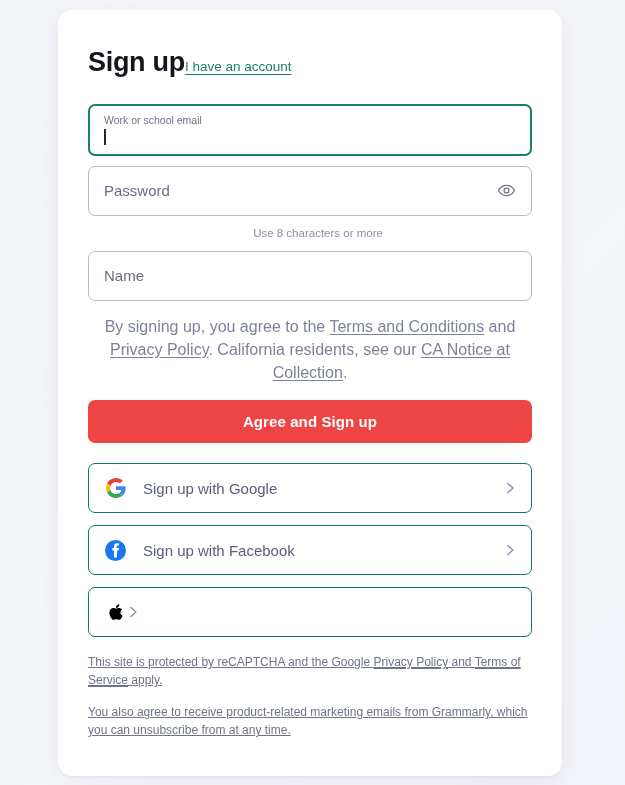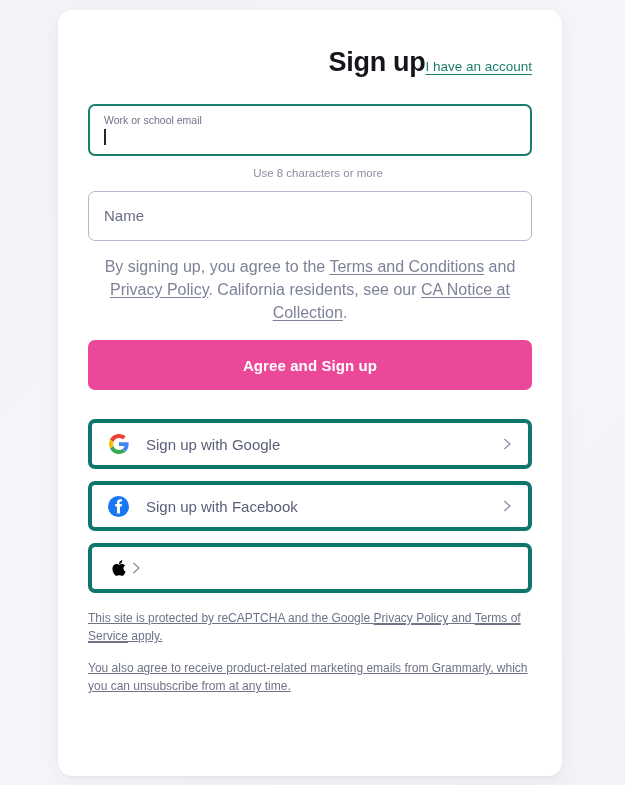--- a/index.html
+++ b/index.html
@@ -28,21 +28,21 @@
     background: #ffffff;
     border-radius: 14px;
     box-shadow: 0 1px 3px rgba(40,44,63,0.05), 0 6px 22px rgba(40,44,63,0.06);
     padding: 38px 30px 0 30px;
   }
 
   
   .header {
     display: flex;
     align-items: baseline;
-    justify-content: flex-end;
+    justify-content: flex-start;
     margin-bottom: 26px;
   }
   .title {
     font-size: 27px;
     font-weight: bold;
     color: #15161c;
     letter-spacing: -0.3px;
     margin: 0;
     line-height: 1.1;
   }
@@ -124,38 +124,38 @@
   .legal a, .fineprint a {
     color: inherit;
     text-decoration: underline;
     text-underline-offset: 2px;
     cursor: pointer;
   }
 
   
   .cta {
     width: 100%;
-    height: 50px;
+    height: 43px;
     border: none;
     border-radius: 7px;
-    background: #ec4899;
+    background: #ef4444;
     color: #ffffff;
     font-size: 15px;
     font-weight: bold;
     font-family: "Liberation Sans", sans-serif;
     cursor: pointer;
     letter-spacing: 0.1px;
-    margin-bottom: 29px;
+    margin-bottom: 20px;
   }
 
   
   .social {
     width: 100%;
     height: 50px;
-    border: 4px solid #0f766e;
+    border: 1px solid #0f766e;
     border-radius: 7px;
     background: #fff;
     display: flex;
     align-items: center;
     padding: 0 14px 0 16px;
     margin-bottom: 12px;
     cursor: pointer;
   }
   .social-icon {
     width: 21px;
@@ -202,20 +202,29 @@
 
     
     <div class="field focused">
       <span class="float-label">Work or school email</span>
       <span class="caret-row">
         <span class="caret"></span>
       </span>
     </div>
 
     
+    <div class="field">
+      <span class="placeholder">Password</span>
+      <span class="eye-icon">
+        <svg viewBox="0 0 24 24" width="19" height="19" fill="none" stroke="currentColor" stroke-width="1.6">
+          <path d="M1.8 12S5.5 5.5 12 5.5 22.2 12 22.2 12 18.5 18.5 12 18.5 1.8 12 1.8 12Z"></path>
+          <circle cx="12" cy="12" r="3.1"></circle>
+        </svg>
+      </span>
+    </div>
     <p class="helper">Use 8 characters or more</p>
 
     
     <div class="field">
       <span class="placeholder">Name</span>
     </div>
 
     
     <p class="legal">
       <span>By signing up, you agree to the </span><a>Terms and Conditions</a><span> and </span><a>Privacy Policy</a><span>.</span>

